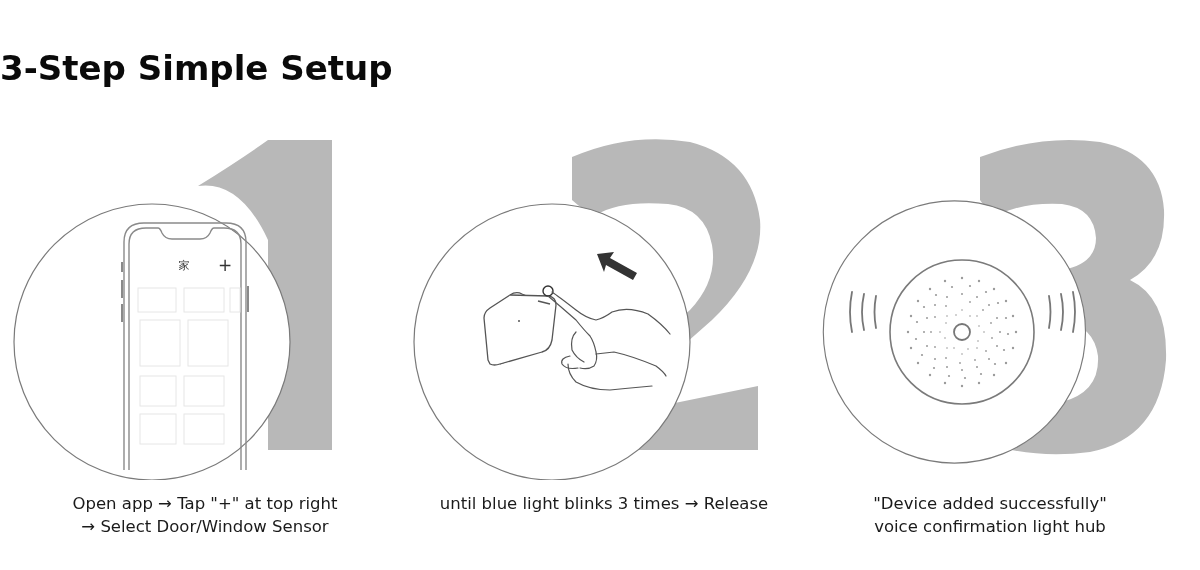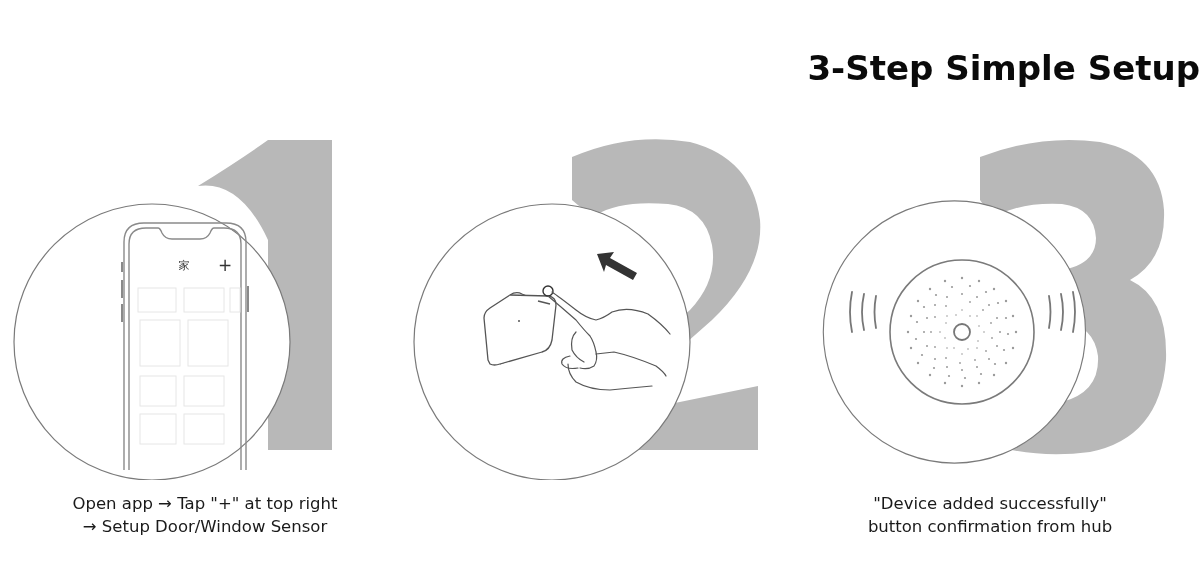--- a/index.html
+++ b/index.html
@@ -1,17 +1,17 @@
 <!DOCTYPE html>
 <html><head>
   <meta charset="utf-8">
   <style>
     html, body { margin: 0; padding: 0; background: #ffffff; }
     body { width: 1200px; height: 570px; position: relative; overflow: hidden; font-family: "DejaVu Sans", "Liberation Sans", sans-serif; color: #111; }
-    .title { position: absolute; top: 48px; left: 0; width: 1200px; text-align: right; font-size: 34px; font-weight: bold; color: #0a0a0a; letter-spacing: 0px; }
+    .title { position: absolute; top: 48px; left: 0; width: 1200px; text-align: left; font-size: 34px; font-weight: bold; color: #0a0a0a; letter-spacing: 0px; }
     .step { position: absolute; top: 120px; width: 400px; height: 360px; }
     .step svg { position: absolute; left: 0; top: 0; }
     .caption { position: absolute; top: 492px; width: 400px; text-align: center; font-size: 16.5px; line-height: 23px; color: #1a1a1a; font-family: "DejaVu Sans", sans-serif; }
     .caption div { white-space: nowrap; }
   </style>
 </head>
 <body>
 
 <div class="title">3-Step Simple Setup</div>
 
@@ -186,20 +186,21 @@
     <g fill="none" stroke="#777" stroke-width="1.8" stroke-linecap="round">
       <path d="M249 176 Q252 192 249 208"></path>
       <path d="M261 174 Q265 192 261 210"></path>
       <path d="M273 172 Q277 192 273 212"></path>
     </g>
   </svg>
 </div>
 
 <div class="caption" style="left:5px;">
   <div>Open app → Tap "+" at top right</div>
-  <div>→ Setup Door/Window Sensor</div>
+  <div>→ Select Door/Window Sensor</div>
 </div>
 <div class="caption" style="left:404px;">
+  <div>until blue light blinks 3 times → Release</div>
 </div>
 <div class="caption" style="left:790px;">
   <div>"Device added successfully"</div>
-  <div>button confirmation from hub</div>
+  <div>voice confirmation light hub</div>
 </div>
 
 </body></html>

